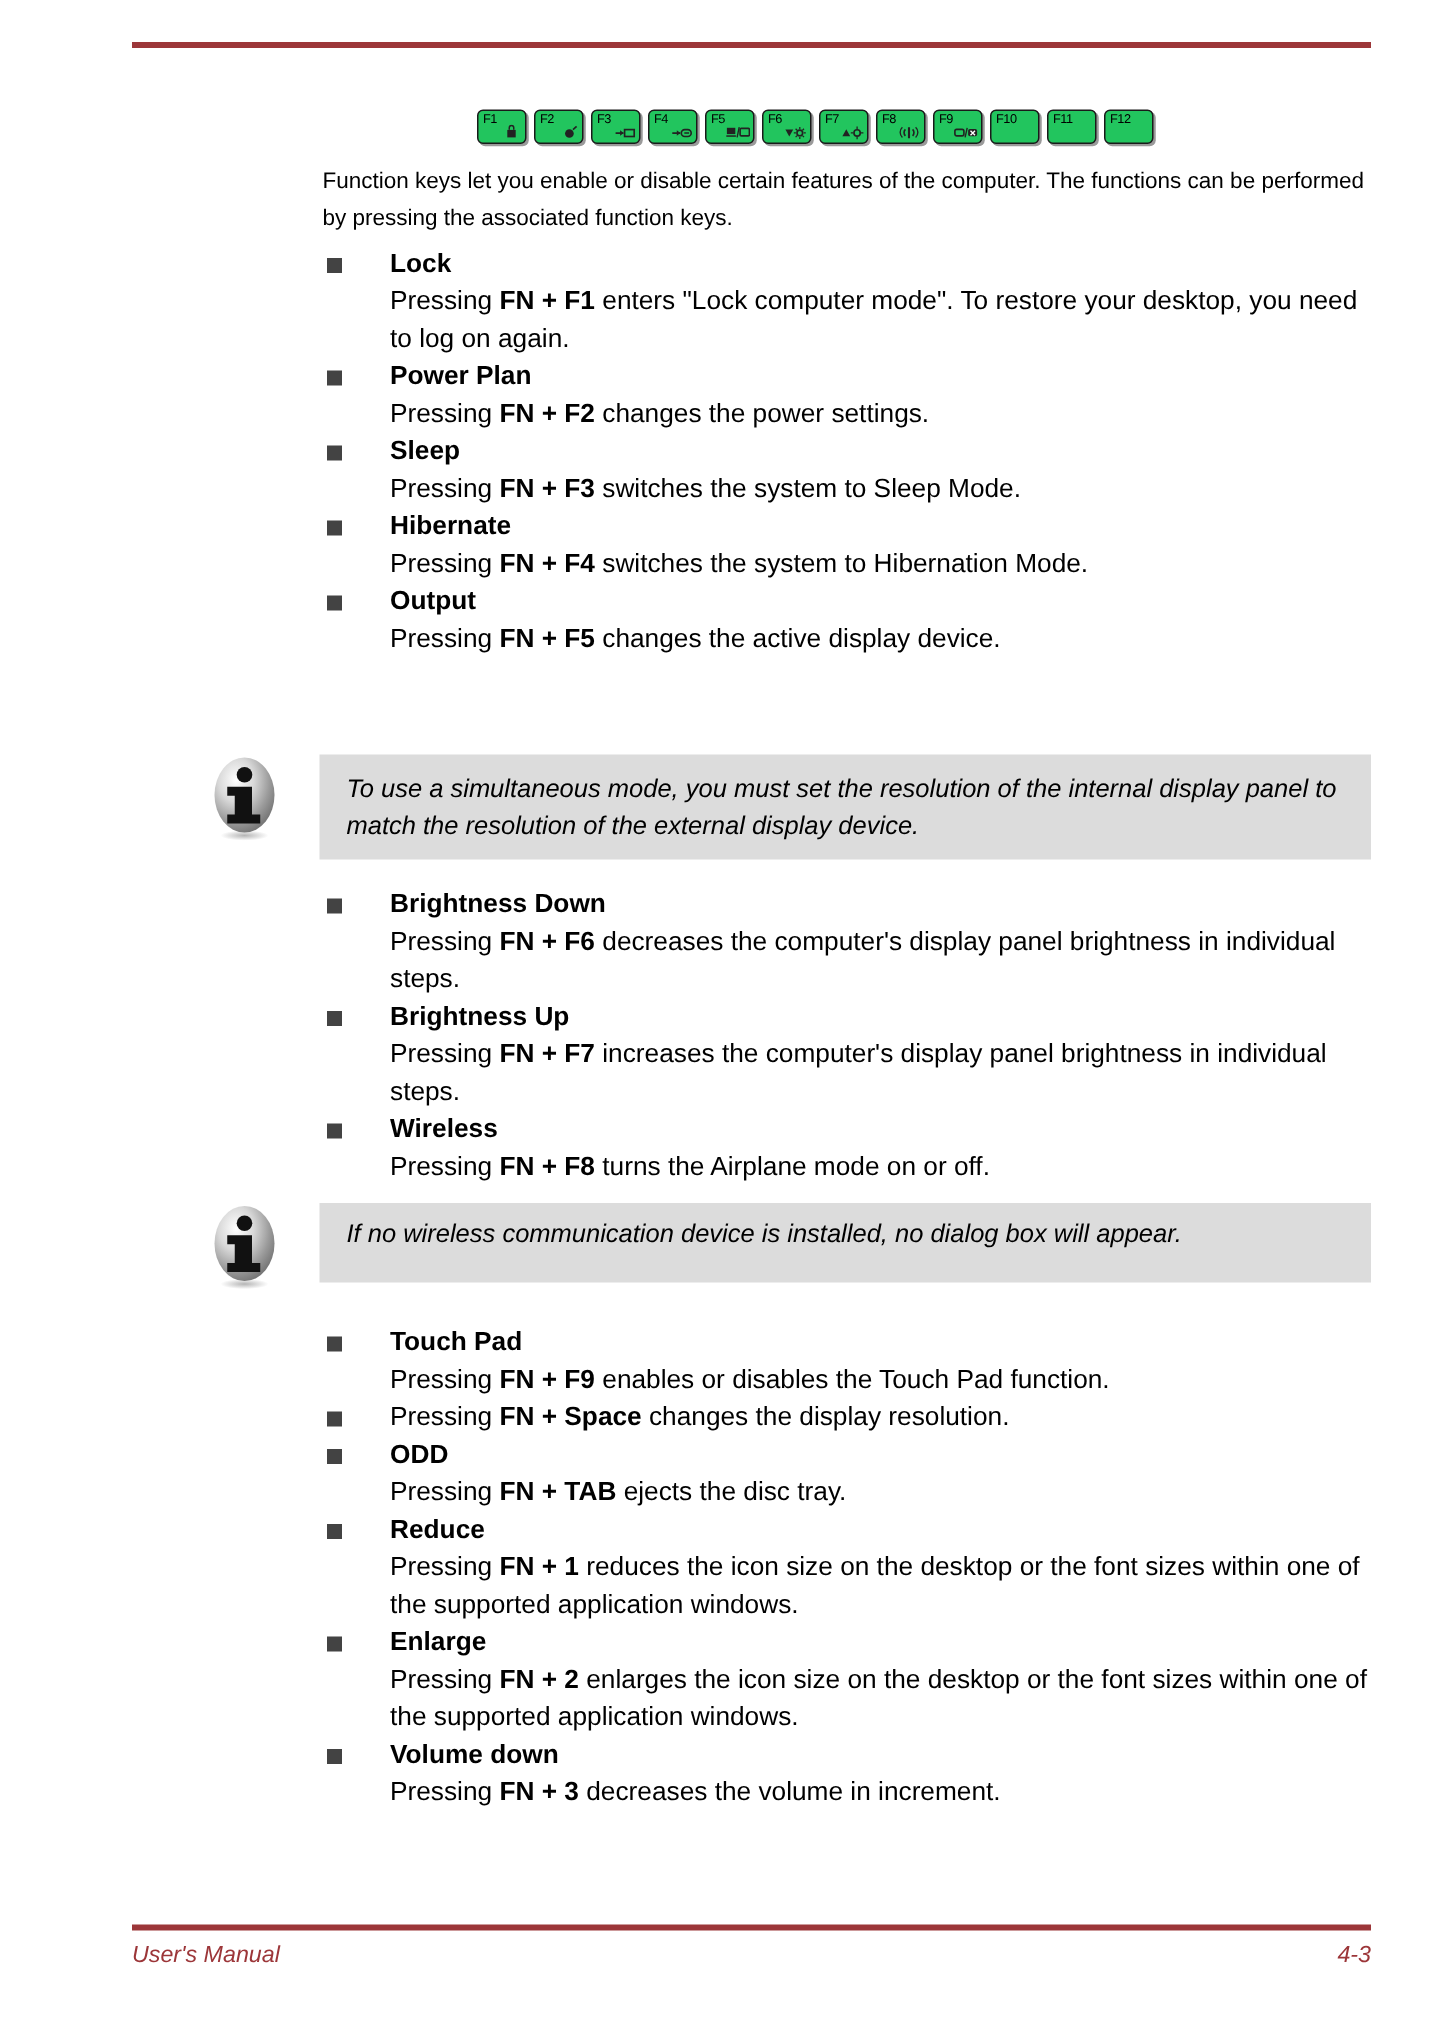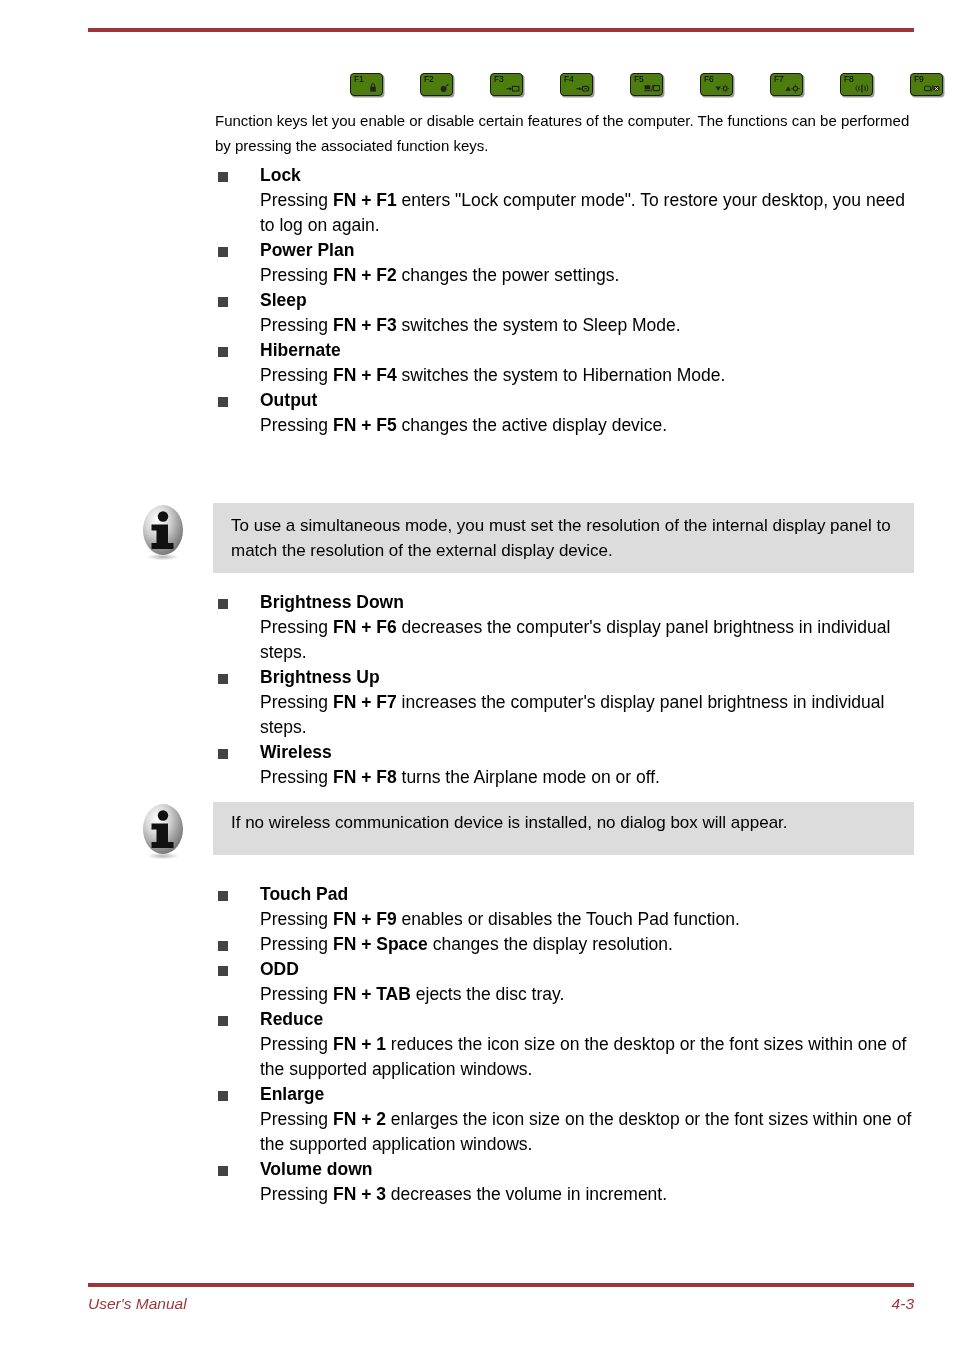--- a/index.html
+++ b/index.html
@@ -65,23 +65,22 @@
     gap: 5px;
     align-items: flex-start;
   }
   .fkey {
     position: relative;
     width: 33px;
     height: 23px;
     box-sizing: border-box;
     border: 1.6px solid #1a1a1a;
     border-radius: 4px;
-    background: #4d7c0f;
+    background: #22c55e;
     box-shadow: 1.5px 1.5px 0 0 #9a9a9a;
-    margin-left: 32px;
   }
   .fkey .flabel {
     position: absolute;
     left: 3px;
     top: 1px;
     font-size: 8.5px;
     font-family: "Liberation Sans", sans-serif;
     letter-spacing: -0.3px;
     color: #000;
     line-height: 9px;
@@ -166,20 +165,21 @@
     right: 0;
     min-height: 68px;
     background: #dcdcdc;
     box-sizing: border-box;
     padding: 10px 14px 10px 18px;
   }
   .note-b .note-body { min-height: 43px; padding-top: 8px; padding-bottom: 20px; }
   .note-text {
     font-size: 17px;
     line-height: 25px;
+    font-style: italic;
   }
 </style>
 </head>
 <body>
 
 <div class="page">
 
   <div class="rule rule-top"></div>
 
   <div class="keystrip" id="keystrip">

